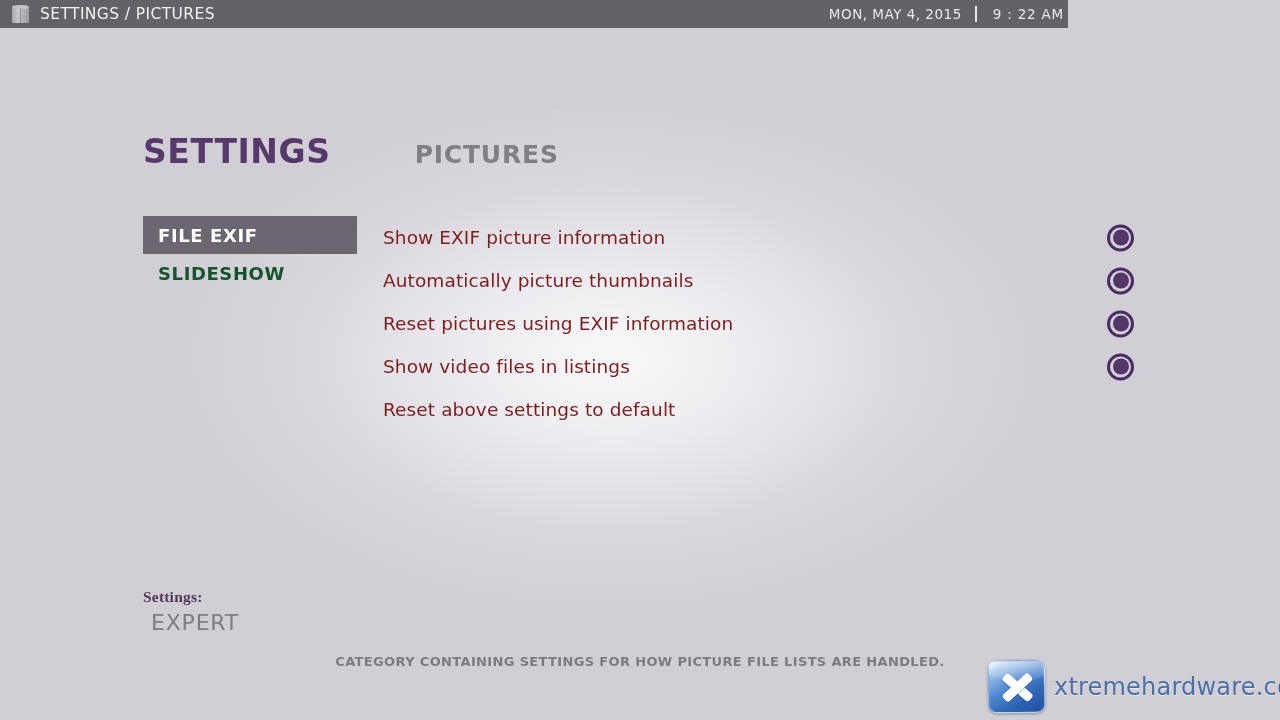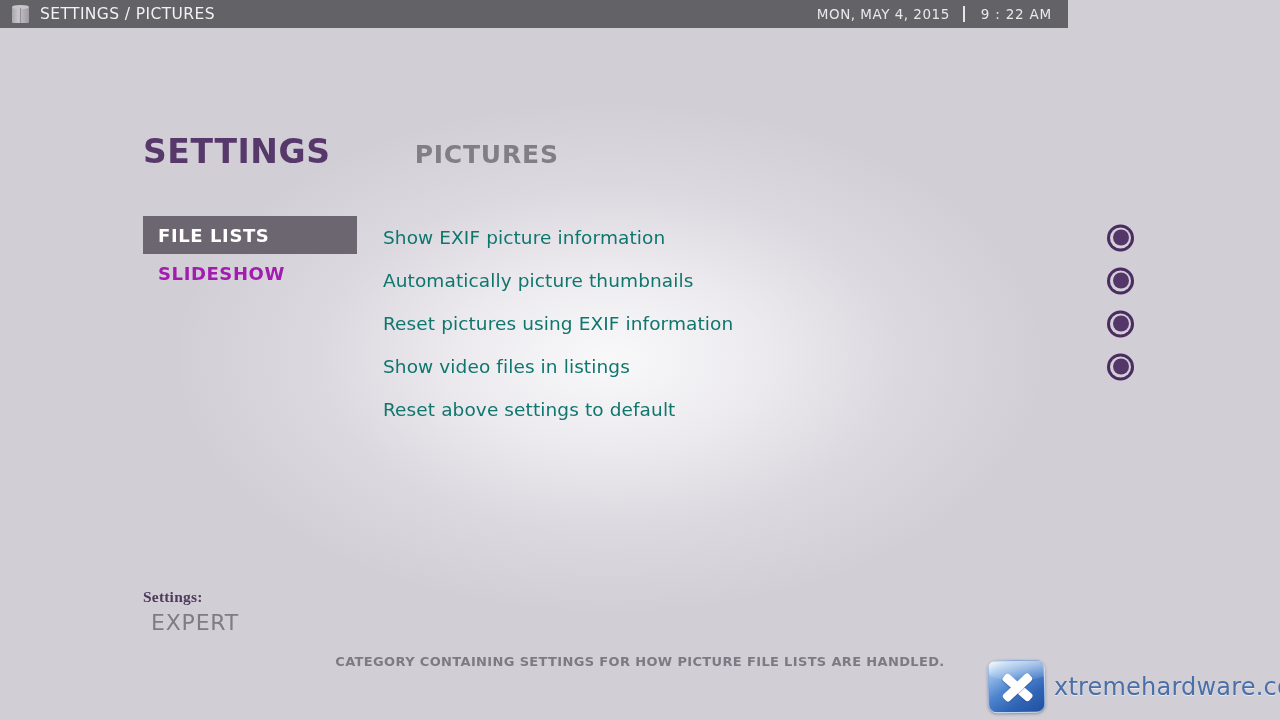--- a/index.html
+++ b/index.html
@@ -44,21 +44,21 @@
     background:#c6c3ca; border-radius:50%/60%;
   }
   .box-icon .bi-seam{
     position:absolute; left:8px; top:3px; width:1px; height:15px;
     background:rgba(110,106,116,0.55);
   }
   #topbar-title{
     color:#f2f1f3; font-size:15.5px; letter-spacing:0.4px; font-weight:400;
   }
   #topbar-right{
-    margin-left:auto; display:flex; align-items:center; padding-right:16px;
+    margin-left:auto; display:flex; align-items:center; padding-right:4px;
     color:#e9e8eb; font-size:13.5px; letter-spacing:0.5px;
   }
   #clock-sep{
     display:inline-block; width:2px; height:16px; background:#e6e5e8;
     margin:0 16px 0 13px;
   }
   #clock-time{ letter-spacing:0.8px; }
 
   
   #heading{
@@ -73,29 +73,29 @@
     margin-left:36px;
   }
 
   
   #categories{ position:absolute; left:143px; top:216px; width:214px; }
   .cat{
     height:38px; display:flex; align-items:center; padding-left:15px;
     font-size:18px; font-weight:bold; letter-spacing:0.6px;
   }
   .cat.selected{ background:#6b6670; color:#ffffff; }
-  .cat.normal{ color:#a21caf; }
+  .cat.normal{ color:#14532d; }
 
   
   #settings-list{ position:absolute; left:383px; top:216px; width:760px; }
   .setting-row{
     position:relative; height:43px; display:flex; align-items:center;
   }
   .setting-label{
-    font-size:18.5px; color:#0f766e; letter-spacing:0.1px;
+    font-size:18.5px; color:#7f1d1d; letter-spacing:0.1px;
   }
   .radio{
     position:absolute; right:9px; top:50%; transform:translateY(-50%);
     width:27px; height:27px; border-radius:50%;
     background:#4a2c61;
     display:flex; align-items:center; justify-content:center;
   }
   .radio .ring{
     width:21px; height:21px; border-radius:50%;
     background:#d3d0d8;
@@ -174,21 +174,21 @@
     </div>
   </div>
 
   <div id="heading">
     <span id="heading-main">SETTINGS</span>
     <span id="heading-sub">PICTURES</span>
   </div>
 
   <div id="categories">
     <div class="cat selected">
-      <span>FILE LISTS</span>
+      <span>FILE EXIF</span>
     </div>
     <div class="cat normal">
       <span>SLIDESHOW</span>
     </div>
   </div>
 
   <div id="settings-list">
 
     <div class="setting-row">
       <span class="setting-label">Show EXIF picture information</span>

